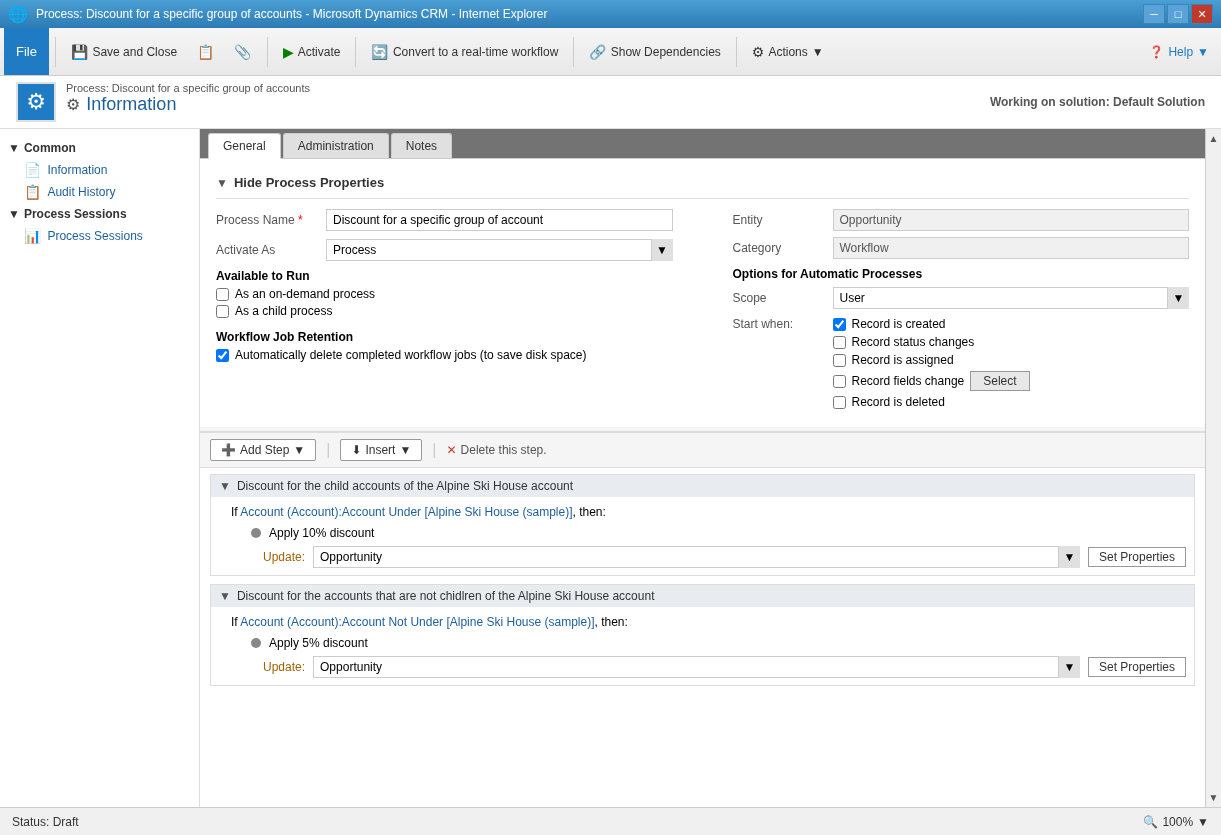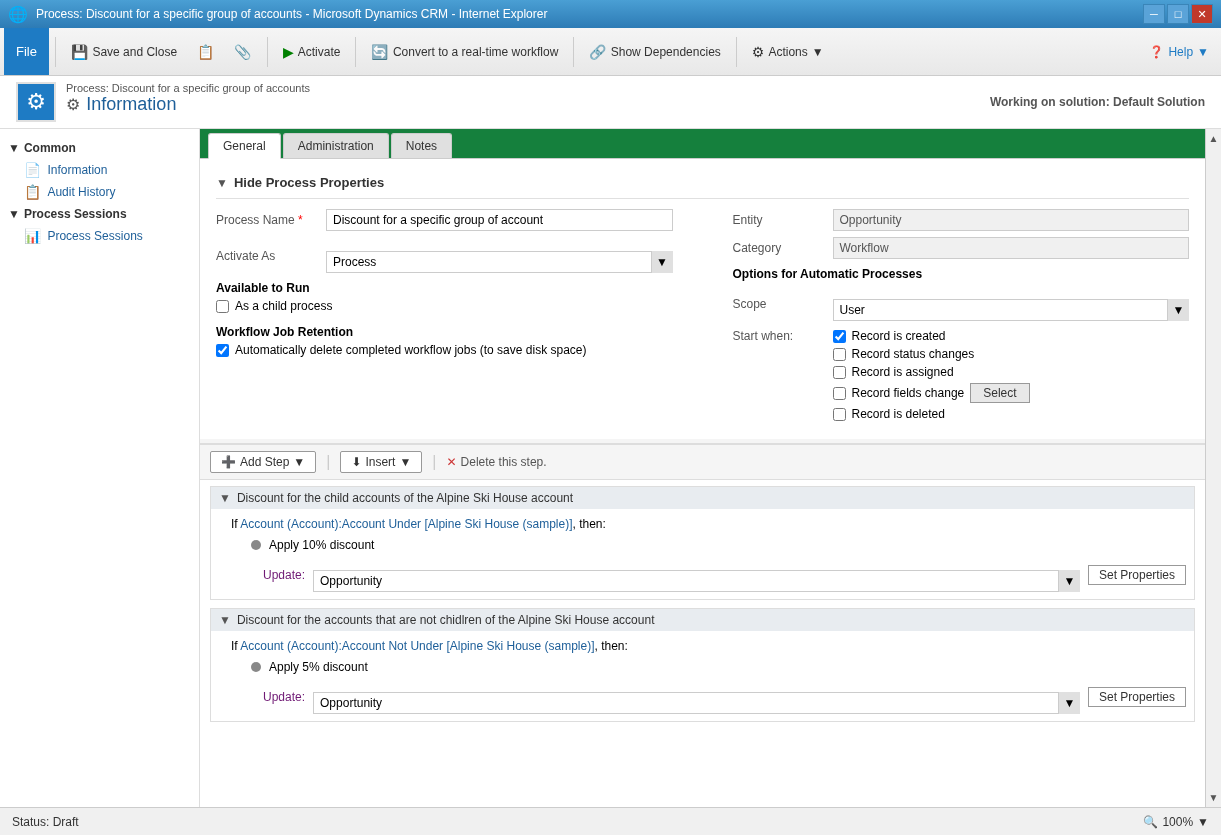--- a/index.html
+++ b/index.html
@@ -94,21 +94,21 @@
       flex: 1;
       overflow: auto;
       background: #f5f5f5;
       display: flex;
       flex-direction: column;
     }
 
     
     .tabs {
       display: flex;
-      background: #15803d;
+      background: #737373;
       border-bottom: 1px solid #ccc;
       flex-shrink: 0;
       padding-top: 4px;
       padding-left: 8px;
     }
     .tab {
       padding: 5px 14px; font-size: 12px; cursor: pointer;
       border: 1px solid #ccc; border-bottom: none;
       background: #e0e0e0; color: #333; margin-right: 2px;
       border-radius: 3px 3px 0 0;
@@ -138,21 +138,21 @@
     .form-label { width: 110px; font-size: 12px; color: #555; flex-shrink: 0; }
     .form-label.required::after { content: ' *'; color: red; }
     .form-control {
       flex: 1; padding: 3px 6px; font-size: 12px;
       border: 1px solid #ccc; background: white;
     }
     .form-control-readonly {
       flex: 1; padding: 3px 6px; font-size: 12px;
       border: 1px solid #ccc; background: #f0f0f0; color: #555;
     }
-    .select-wrapper { flex: 1; position: relative; display: flex; align-items: flex-end; margin-top: 12px; }
+    .select-wrapper { flex: 1; position: relative; display: flex; align-items: flex-end; }
     .select-wrapper select { flex: 1; padding: 3px 24px 3px 6px; border: 1px solid #ccc; background: white; font-size: 12px; appearance: none; }
     .select-wrapper .dropdown-arrow {
       position: absolute; right: 0; top: 0; bottom: 0;
       width: 22px; background: #e0e0e0; border-left: 1px solid #ccc;
       display: flex; align-items: center; justify-content: center; pointer-events: none;
     }
 
     .available-to-run { margin-bottom: 12px; }
     .available-to-run h4 { font-size: 12px; font-weight: bold; margin-bottom: 4px; }
     .checkbox-row { display: flex; align-items: center; gap: 6px; margin-bottom: 3px; font-size: 12px; }
@@ -210,21 +210,21 @@
     .step-action-row {
       display: flex; align-items: center; gap: 8px;
       padding: 3px 8px 3px 40px;
     }
     .bullet { width: 10px; height: 10px; border-radius: 50%; background: #888; flex-shrink: 0; }
     .step-action-text { font-size: 12px; flex: 1; }
     .step-update-row {
       display: flex; align-items: center; gap: 8px;
       padding: 3px 8px 3px 52px; font-size: 12px;
     }
-    .update-label { color: #701a75; }
+    .update-label { color: #a16207; }
     .set-props-btn {
       padding: 2px 10px; background: white; border: 1px solid #999;
       font-size: 12px; cursor: pointer; color: #333;
     }
 
     
     .right-scrollbar {
       width: 16px; background: #f0f0f0; border-left: 1px solid #ccc;
       flex-shrink: 0; display: flex; flex-direction: column; align-items: center;
     }
@@ -366,20 +366,24 @@
               <div class="select-wrapper">
                 <select>
                   <option>Process</option>
                 </select>
                 <div class="dropdown-arrow">▼</div>
               </div>
             </div>
 
             <div class="available-to-run">
               <h4>Available to Run</h4>
+              <div class="checkbox-row">
+                <input type="checkbox" style="">
+                <label>As an on-demand process</label>
+              </div>
               <div class="checkbox-row">
                 <input type="checkbox" style="">
                 <label>As a child process</label>
               </div>
             </div>
 
             <div class="workflow-retention">
               <h4>Workflow Job Retention</h4>
               <div class="checkbox-row">
                 <input type="checkbox" checked="" style="">

